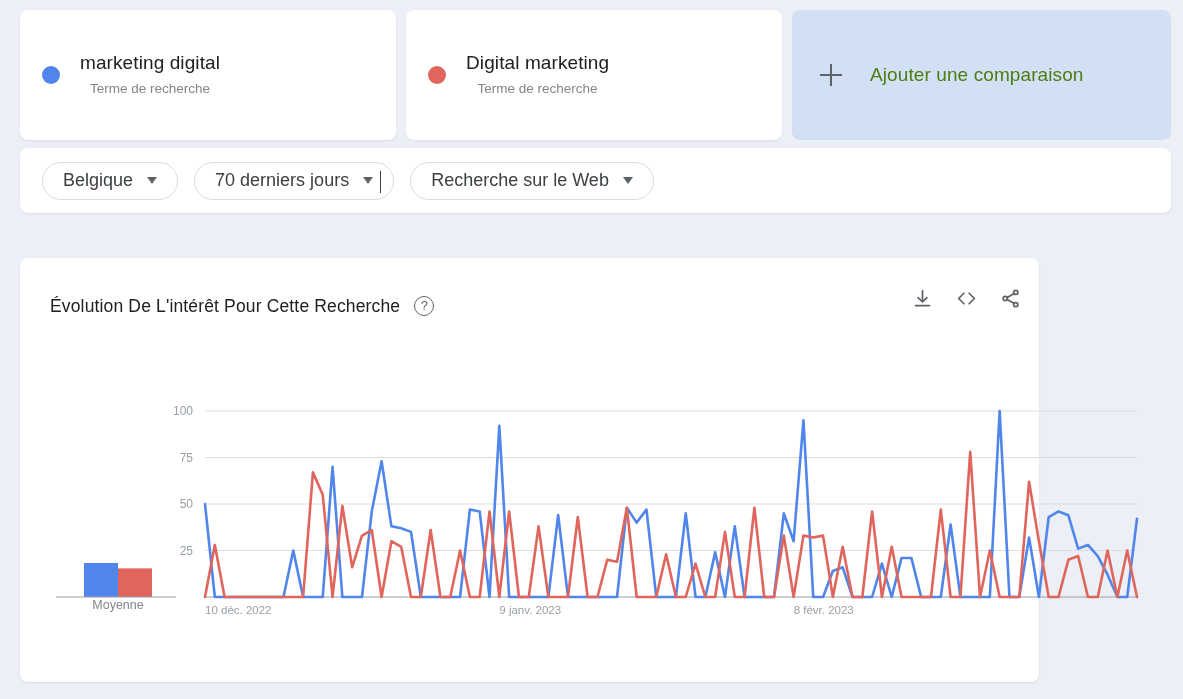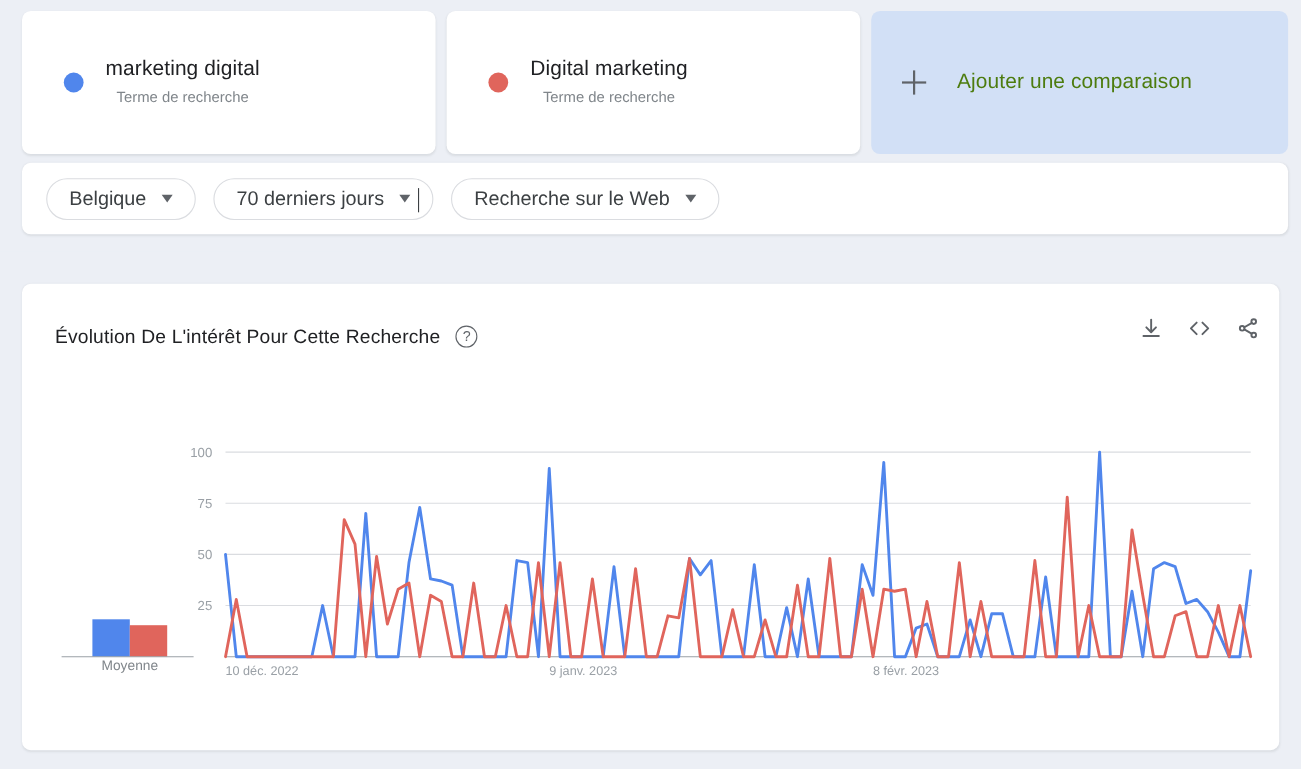--- a/index.html
+++ b/index.html
@@ -19,21 +19,21 @@
   .terms-row {
     position: absolute; left: 20px; top: 10px;
     width: 1151px; height: 130px;
     display: flex; gap: 10px;
   }
   .term-card {
     width: 376px; height: 130px;
     background: #ffffff;
     border-radius: 8px;
     display: flex; align-items: center;
-    padding-left: 38px;
+    padding-left: 22px;
     box-shadow: 0 1px 2px rgba(60,64,67,.10);
   }
   .dot { width: 18px; height: 18px; border-radius: 50%; flex: none; }
   .term-text { margin-left: 20px; }
   .term-title {
     font-size: 19px; color: #202124; line-height: 24px;
     letter-spacing: .1px;
   }
   .term-sub {
     font-size: 13.5px; color: #80868b; line-height: 20px; margin-top: 4px; text-align: center;
@@ -82,21 +82,21 @@
   }
   .chip.has-cursor { position: relative; }
   .chip.has-cursor::after {
     content: ""; position: absolute; right: 12px; top: 8px;
     width: 1px; height: 22px; background: #3c4043;
   }
 
   
   .chart-card {
     position: absolute; left: 20px; top: 258px;
-    width: 1143px; height: 424px;
+    width: 1019px; height: 424px;
     background: #ffffff; border-radius: 8px;
     box-shadow: 0 1px 2px rgba(60,64,67,.10);
   }
   .chart-header {
     position: absolute; left: 30px; top: 28px; right: 20px; height: 40px;
     display: flex; align-items: center;
   }
   .chart-title {
     font-size: 17.5px; color: #202124; letter-spacing: .15px;
   }

